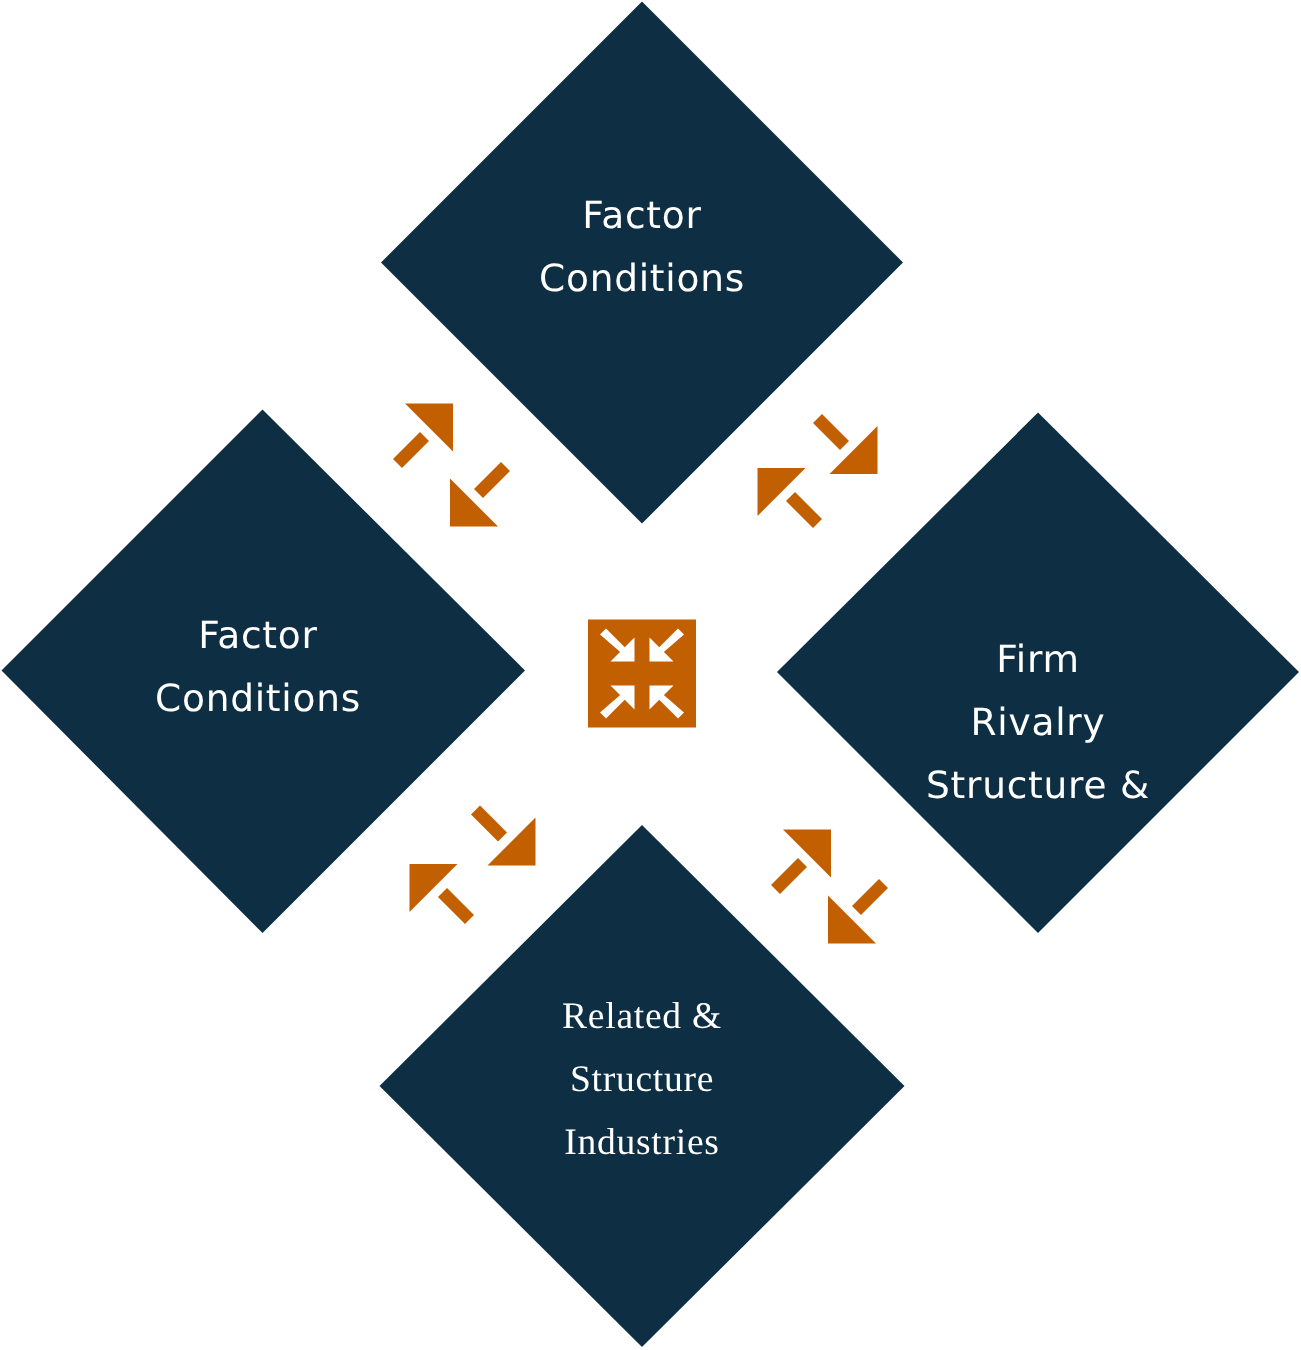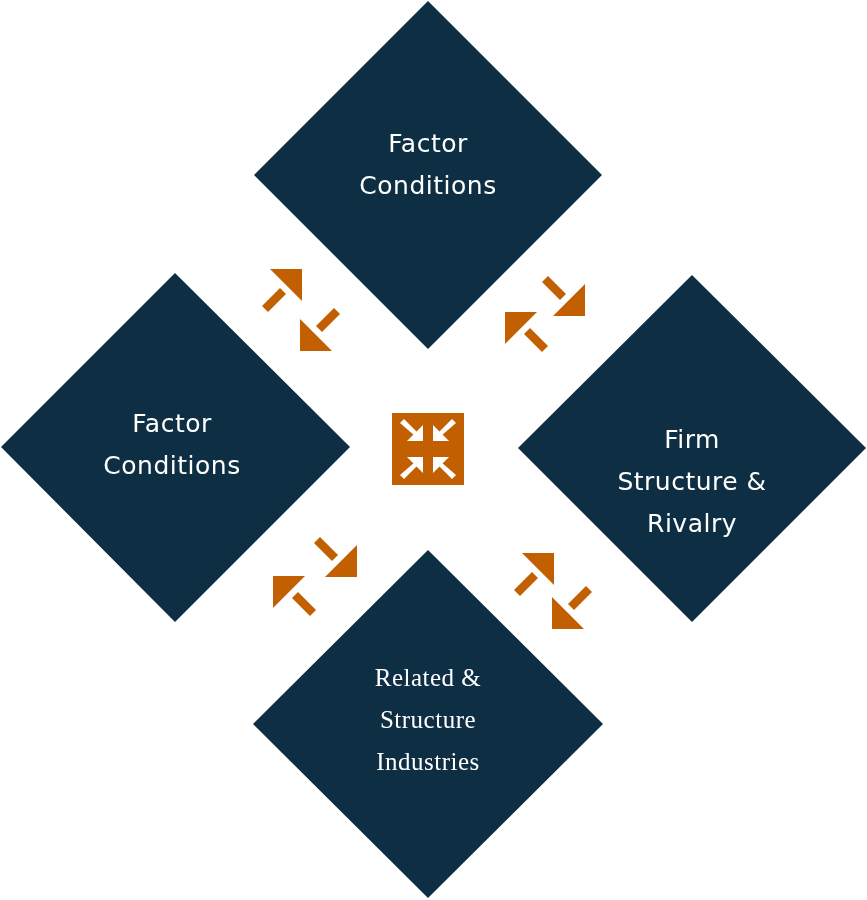--- a/index.html
+++ b/index.html
@@ -105,21 +105,21 @@
   <span>Conditions</span>
 </div>
 
 <div class="label" style="left:172px; top:445px;">
   <span>Factor</span>
   <span>Conditions</span>
 </div>
 
 <div class="label" style="left:692px; top:440px;margin-top:42px;">
   <span>Firm</span>
+  <span>Rivalry</span>
   <span>Structure &amp;</span>
-  <span>Rivalry</span>
 </div>
 
 <div class="label" style="left:428px; top:720px;font-family:Liberation Serif, serif;">
   <span>Related &amp;</span>
   <span>Structure</span>
   <span>Industries</span>
 </div>
 
 </body></html>

